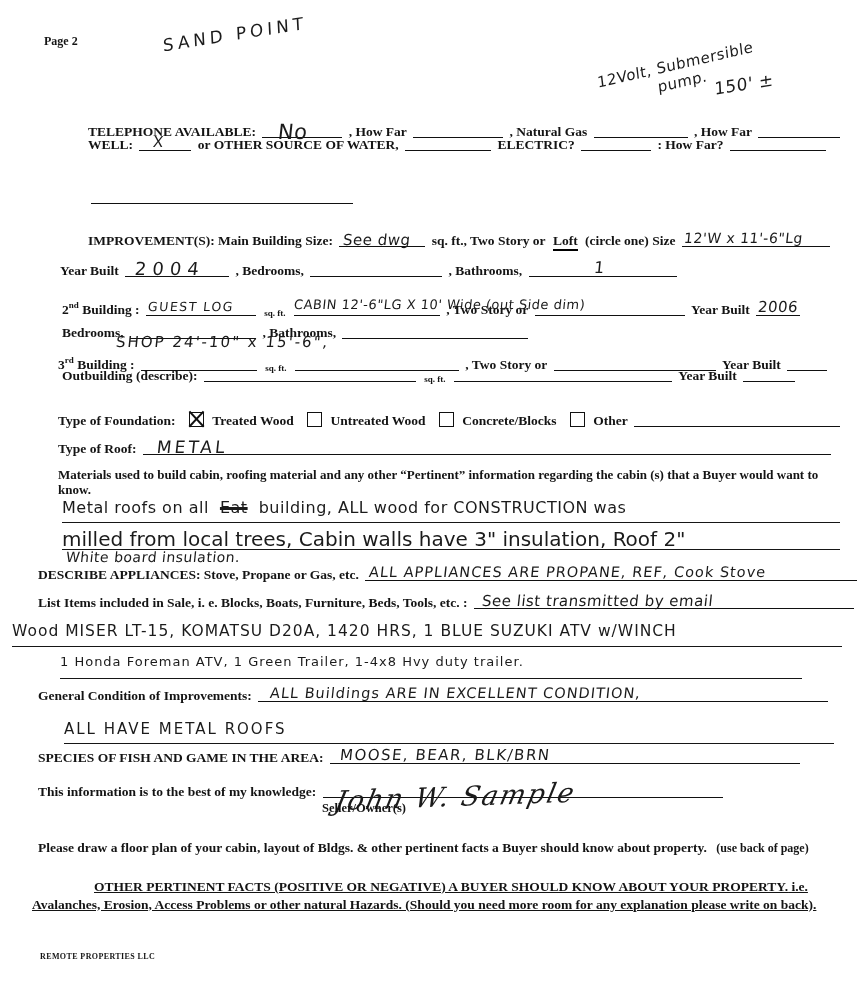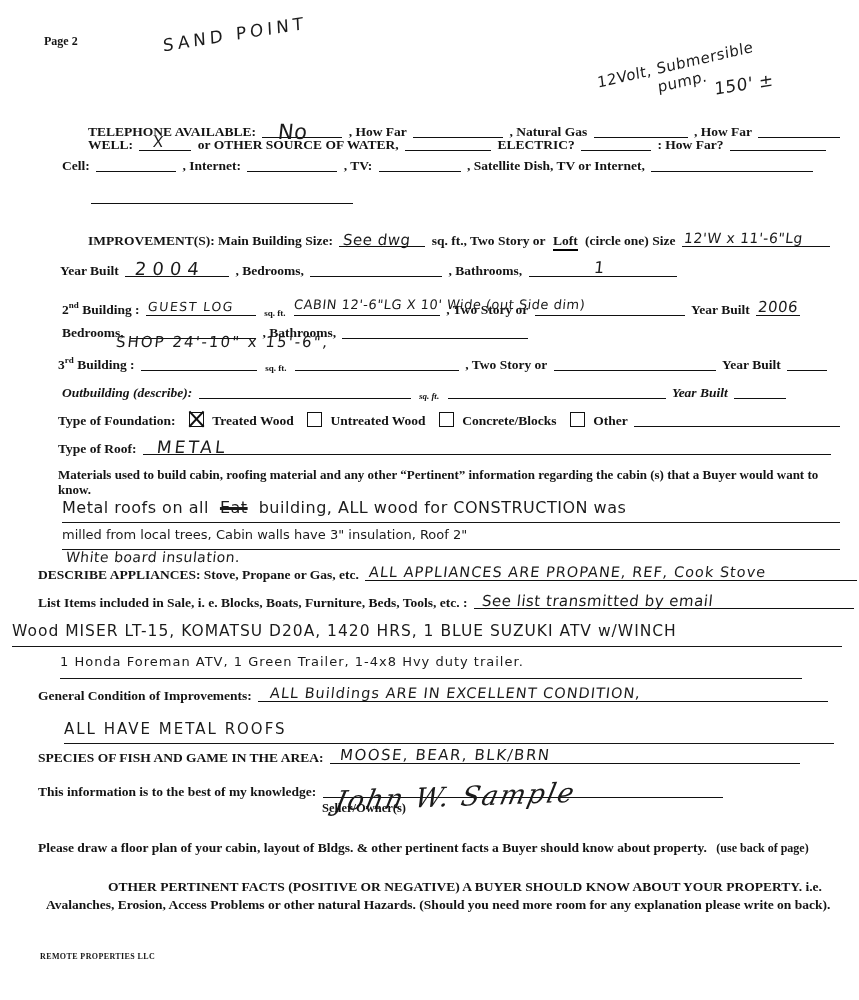--- a/index.html
+++ b/index.html
@@ -90,30 +90,20 @@
       <span class="hw" style="font-size:21px; left:16px; bottom:-3px;">No</span>
     </span>
     <span class="lbl">, How Far</span>
     <span class="bl" style="width:90px;"></span>
     <span class="lbl">, Natural Gas</span>
     <span class="bl" style="width:94px;"></span>
     <span class="lbl">, How Far</span>
     <span class="bl" style="width:82px;"></span>
   </div>
 
-  <div class="row" style="left:62px; top:158px;">
-    <span class="lbl">Cell:</span>
-    <span class="bl" style="width:80px;"></span>
-    <span class="lbl">, Internet:</span>
-    <span class="bl" style="width:90px;"></span>
-    <span class="lbl">, TV:</span>
-    <span class="bl" style="width:82px;"></span>
-    <span class="lbl">, Satellite Dish, TV or Internet,</span>
-    <span class="bl" style="width:162px;"></span>
-  </div>
 
   <div class="row" style="left:88px; top:190px;">
     <span class="bl" style="width:262px;"></span>
   </div>
 
   <div class="row" style="left:88px; top:233px;">
     <span class="lbl">IMPROVEMENT(S):  Main Building Size:</span>
     <span class="bl" style="width:86px;">
       <span class="hw hw-med" style="left:4px; bottom:-2px;">See dwg</span>
     </span>
@@ -167,21 +157,21 @@
     <span class="lbl"><span>3</span><sup>rd</sup> <span>Building :</span></span>
     <span class="bl" style="width:116px;"></span>
     <span class="sm">sq. ft.</span>
     <span class="bl" style="width:164px;"></span>
     <span class="lbl">, Two Story or</span>
     <span class="bl" style="width:162px;"></span>
     <span class="lbl">Year Built</span>
     <span class="bl" style="width:40px;"></span>
   </div>
 
-  <div class="row" style="left:62px; top:385px;font-style:italic;">
+  <div class="row" style="left:62px; top:368px;">
     <span class="lbl">Outbuilding (describe):</span>
     <span class="bl" style="width:212px;"></span>
     <span class="sm">sq. ft.</span>
     <span class="bl" style="width:218px;"></span>
     <span class="lbl">Year Built</span>
     <span class="bl" style="width:52px;"></span>
   </div>
 
   <div class="row" style="left:58px; top:412px;">
     <span class="lbl">Type of Foundation:</span>
@@ -203,21 +193,21 @@
     </span>
   </div>
 
   <div class="row para" style="left:58px; top:467px; width:782px; font-size:13px; line-height:15px; white-space:normal;">Materials used to build cabin, roofing material and any other “Pertinent” information regarding the cabin (s) that a Buyer would want to know.</div>
 
   <div class="hw-line" style="left:62px; top:498px; width:778px; font-size:16px; height:24px;">
     <span class="hw" style="transform:none;">Metal roofs on all</span>
     <span class="hw strike" style="transform:none;">Eat</span>
     <span class="hw" style="transform:none;">building,  ALL wood for CONSTRUCTION was</span>
   </div>
-  <div class="hw-line" style="left:62px; top:527px; width:778px; font-size:13px; height:22px;">milled from local trees,   Cabin walls have 3" insulation, Roof 2"</div>
+  <div class="hw-line" style="left:62px; top:527px; width:778px; font-size:20px; height:22px;">milled from local trees,   Cabin walls have 3" insulation, Roof 2"</div>
   <div class="hw" style="position:absolute; left:66px; top:549px; font-size:14px;">White board insulation.</div>
 
   <div class="row" style="left:38px; top:567px;">
     <span class="lbl">DESCRIBE APPLIANCES: Stove, Propane or Gas, etc.</span>
     <span class="bl" style="width:492px;">
       <span class="hw" style="font-size:14.5px; letter-spacing:1px; left:4px;">ALL APPLIANCES ARE PROPANE, REF, Cook Stove</span>
     </span>
   </div>
 
   <div class="row" style="left:38px; top:595px;">
@@ -251,19 +241,19 @@
       <span class="signature" style="position:absolute; left:12px; bottom:-8px;">John W. Sample</span>
     </span>
   </div>
   <div class="row" style="left:322px; top:800px; font-size:12.5px;text-align:right;">Seller/Owner(s)</div>
 
   <div class="row" style="left:38px; top:840px;">
     <span class="lbl">Please draw a floor plan of your cabin, layout of Bldgs. &amp; other pertinent facts a Buyer should know about property.</span>
     <span class="lbl tiny" style="margin-left:6px;">(use back of page)</span>
   </div>
 
-  <div class="row para" style="left:46px; top:878px; width:794px; white-space:normal; line-height:17.5px; text-indent:62px;">
+  <div class="row para" style="left:32px; top:878px; width:794px; white-space:normal; line-height:17.5px; text-indent:62px;text-decoration:underline;">
     <span>OTHER PERTINENT FACTS (POSITIVE OR NEGATIVE) A BUYER SHOULD KNOW ABOUT YOUR PROPERTY.</span><span> i.e. Avalanches, Erosion, Access Problems or other natural Hazards. (Should you need more room for any explanation please write on back).</span>
   </div>
 
   <div class="row footer-text" style="left:40px; top:949px;">REMOTE PROPERTIES LLC</div>
 
 </div>
 
 </body></html>

